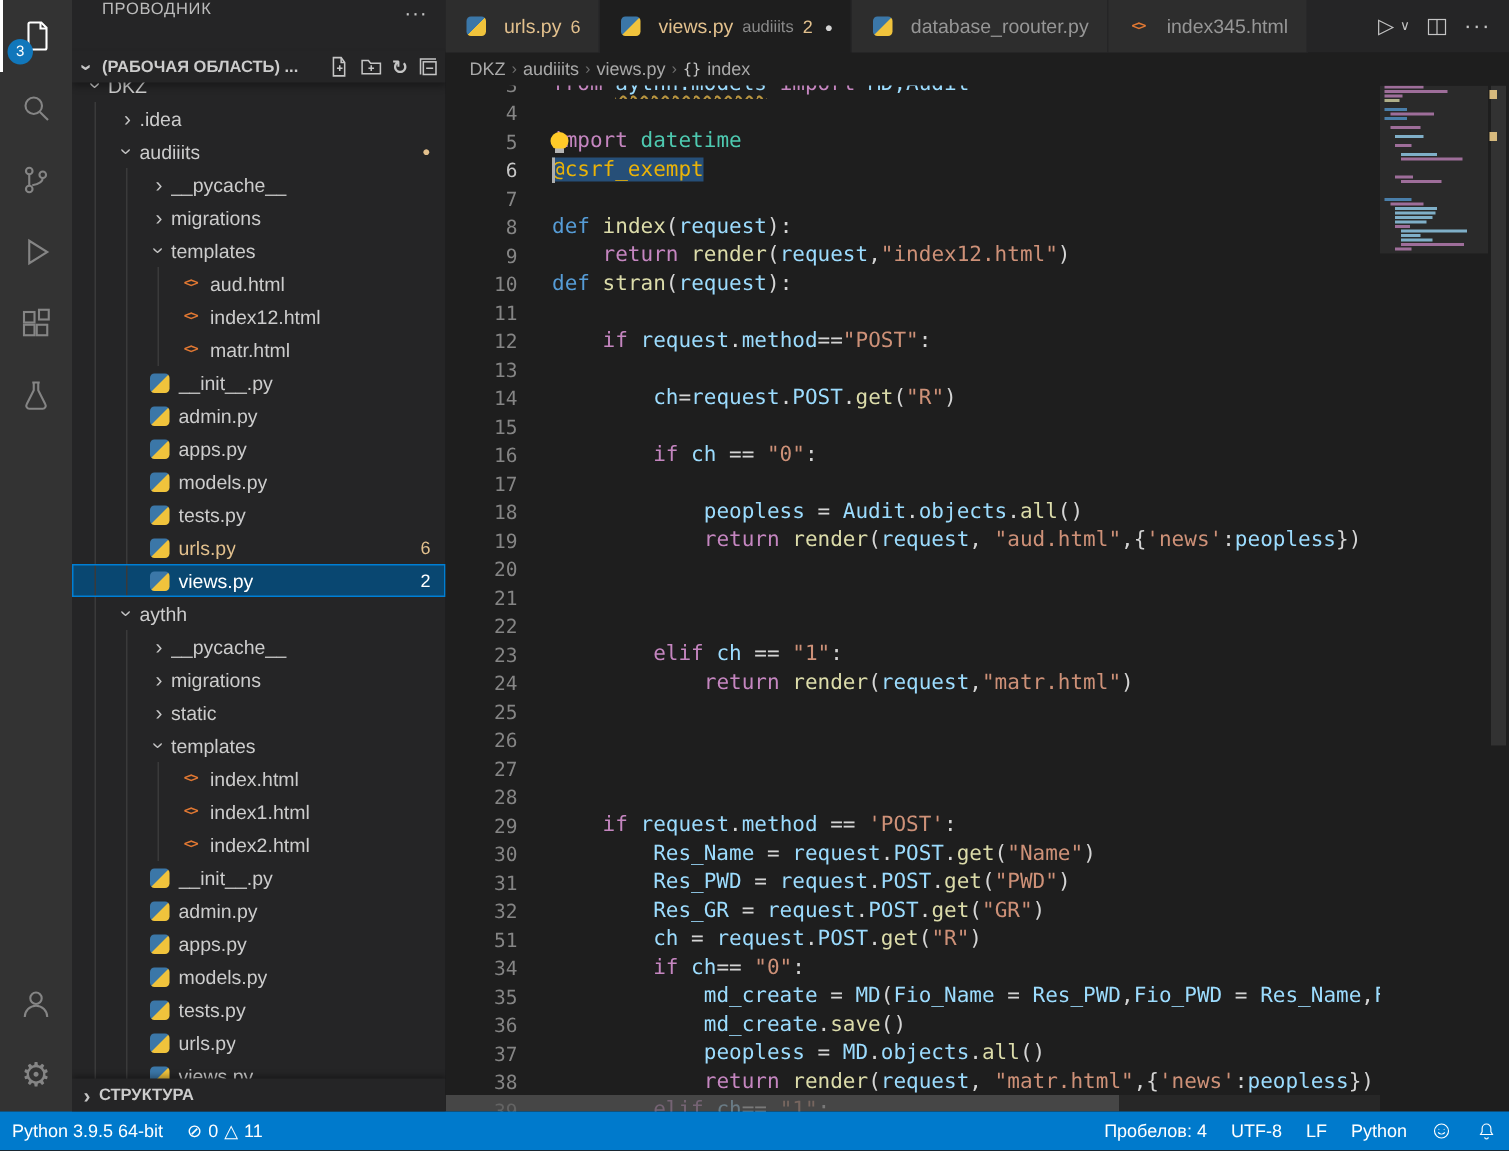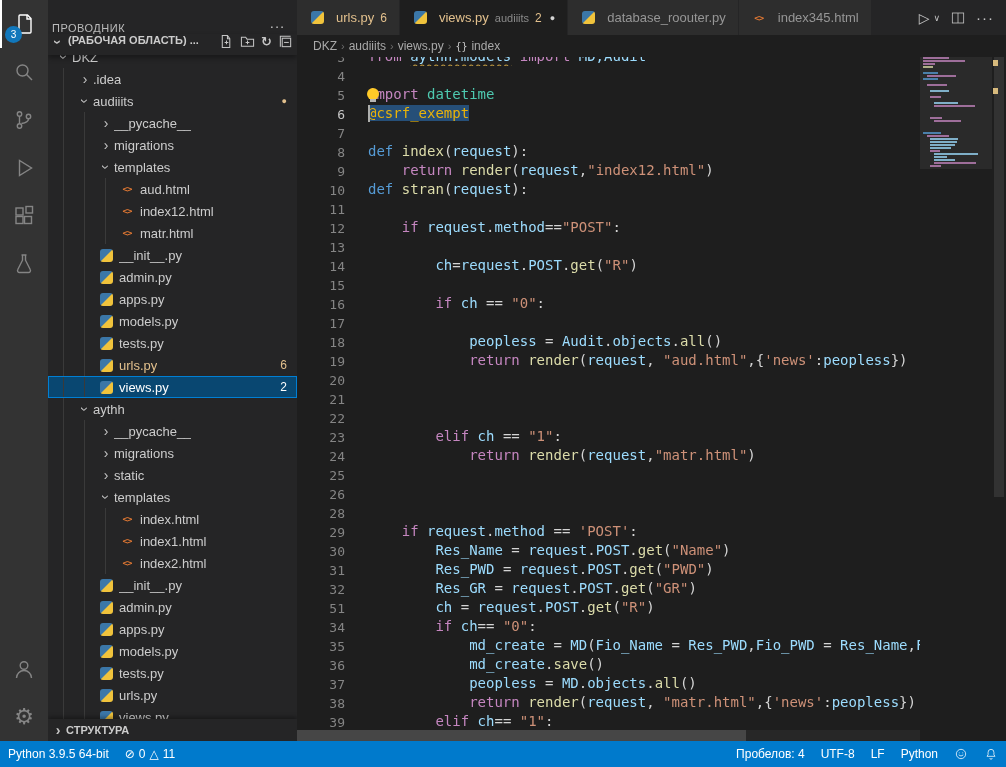--- a/index.html
+++ b/index.html
@@ -12,23 +12,23 @@
   .ab-item{position:relative;width:48px;height:48px;display:flex;align-items:center;justify-content:center;color:#858585;cursor:pointer}
   .ab-item.active{color:#fff;border-left:2px solid #fff}
   .ab-item svg{width:24px;height:24px;stroke:currentColor;fill:none;stroke-width:1.4}
   .ab-spacer{flex:1}
   .ab-badge{position:absolute;left:3px;top:26px;min-width:17px;height:17px;border-radius:9px;background:#1177bb;
     color:#fff;font-size:10px;display:flex;align-items:center;justify-content:center;padding:0 3px}
   .gear-glyph{font-size:22px;line-height:1}
 
   
   .sidebar{position:absolute;left:48px;top:0;bottom:26px;width:249px;background:#252526;overflow:hidden}
-  .sb-title{height:34px;display:flex;align-items:flex-end;padding:0 12px 0 4px;color:#bbbbbb;font-size:11px;letter-spacing:.5px}
+  .sb-title{height:34px;display:flex;align-items:flex-start;padding:0 12px 0 20px;color:#bbbbbb;font-size:11px;letter-spacing:.5px}
   .sb-title .kebab{margin-left:auto;color:#c5c5c5;font-size:14px;cursor:pointer}
-  .ws-header{position:relative;z-index:3;height:21px;display:flex;align-items:flex-start;gap:2px;padding:0 4px 0 2px;
+  .ws-header{position:relative;z-index:3;height:21px;display:flex;align-items:center;gap:2px;padding:0 4px 0 2px;
     background:#252526;color:#cccccc;font-size:11px;font-weight:bold;box-shadow:0 3px 5px rgba(0,0,0,.35)}
   .ws-label{white-space:nowrap;overflow:hidden;flex:1}
   .ws-actions{display:flex;gap:6px;align-items:center;color:#c5c5c5}
   .ws-actions svg{width:15px;height:15px;stroke:currentColor;fill:none;stroke-width:1.1}
   .ws-actions .glyph{font-size:13px;line-height:1;cursor:pointer}
   .file-tree{position:relative;z-index:1;margin-top:-9px}
   .tree-row{height:22px;display:flex;align-items:center;padding-left:8px;color:#cccccc;font-size:13px;cursor:pointer;white-space:nowrap}
   .tree-row.selected{background:#094771;outline:1px solid #007fd4;outline-offset:-1px;color:#fff}
   .indent{display:inline-block;width:14px;height:22px;border-left:1px solid #3a3a3a;margin-left:7px;flex:none}
   .twisty{display:inline-block;width:16px;flex:none;color:#c5c5c5;font-size:14px;text-align:center;transform:none}
@@ -515,20 +515,24 @@
           <div class="cl">
             <span class="ln">24</span>
             <span class="lc"><span class="tk-pl">            </span><span class="tk-kw">return</span><span class="tk-pl"> </span><span class="tk-fn">render</span><span class="tk-pl">(</span><span class="tk-var">request</span><span class="tk-pl">,</span><span class="tk-str">"matr.html"</span><span class="tk-pl">)</span></span>
           </div>
           <div class="cl">
             <span class="ln">25</span>
             <span class="lc"></span>
           </div>
           <div class="cl">
             <span class="ln">26</span>
+            <span class="lc"></span>
+          </div>
+          <div class="cl">
+            <span class="ln">27</span>
             <span class="lc"></span>
           </div>
           <div class="cl">
             <span class="ln">28</span>
           </div>
           <div class="cl">
             <span class="ln">29</span>
             <span class="lc"><span class="tk-pl">    </span><span class="tk-kw">if</span><span class="tk-pl"> </span><span class="tk-var">request</span><span class="tk-pl">.</span><span class="tk-var">method</span><span class="tk-pl"> == </span><span class="tk-str">'POST'</span><span class="tk-pl">:</span></span>
           </div>
           <div class="cl">

